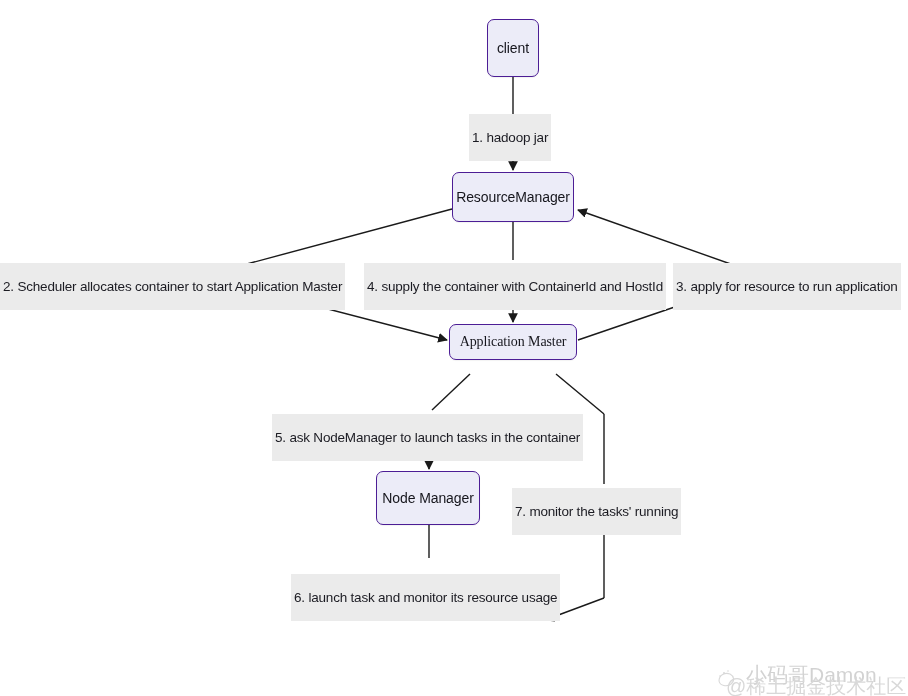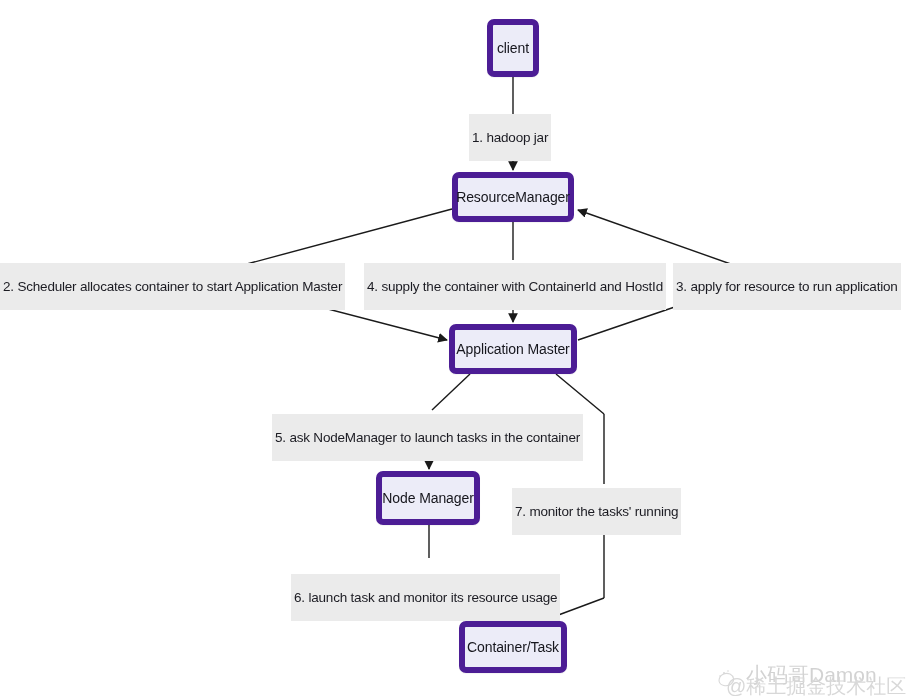--- a/index.html
+++ b/index.html
@@ -22,21 +22,21 @@
     left: 0;
     top: 0;
     width: 908px;
     height: 696px;
     pointer-events: none;
   }
   .node {
     position: absolute;
     box-sizing: border-box;
     background: #ececf8;
-    border: 6px solid #4c1d95;
+    border: 1px solid #4c1d95;
     border-radius: 7px;
     display: flex;
     align-items: center;
     justify-content: center;
     color: #16161d;
     font-size: 14px;
     letter-spacing: -0.1px;
     text-align: center;
     z-index: 3;
     box-shadow: 0 1px 1px rgba(0,0,0,0.05);
@@ -120,31 +120,28 @@
   </svg>
 
   <div class="node" style="left:487px; top:19px; width:52px; height:58px;">
     <span>client</span>
   </div>
 
   <div class="node" style="left:452px; top:172px; width:122px; height:50px;">
     <span>ResourceManager</span>
   </div>
 
-  <div class="node" style="left:449px; top:324px; width:128px; height:50px;">
+  <div class="node" style="left:449px; top:324px; width:128px; height:36px;font-family:Liberation Serif, serif;">
     <span>Application Master</span>
   </div>
 
   <div class="node" style="left:376px; top:471px; width:104px; height:54px;">
     <span>Node Manager</span>
   </div>
 
-  <div class="node" style="left:459px; top:621px; width:108px; height:52px;">
-    <span>Container/Task</span>
-  </div>
 
   <div class="edge-label" style="left:469px; top:114px;">1. hadoop jar</div>
 
   <div class="edge-label" style="left:0px; top:263px;">2. Scheduler allocates container to start Application Master</div>
 
   <div class="edge-label" style="left:364px; top:263px;">4. supply the container with ContainerId and HostId</div>
 
   <div class="edge-label" style="left:673px; top:263px;">3. apply for resource to run application</div>
 
   <div class="edge-label" style="left:272px; top:414px;">5. ask NodeManager to launch tasks in the container</div>

